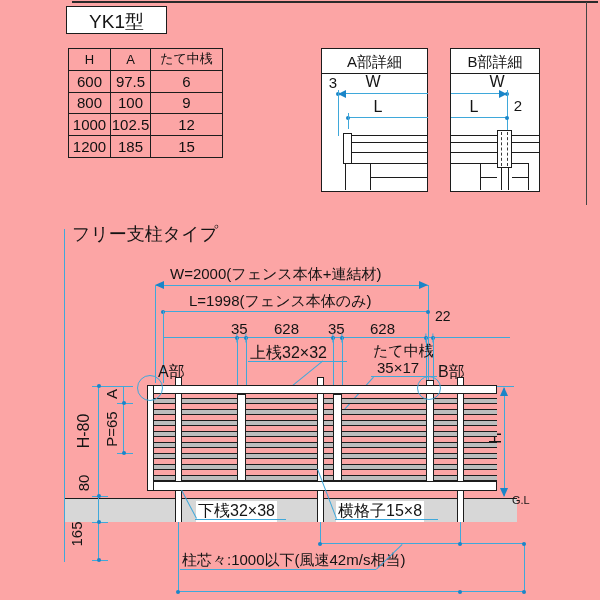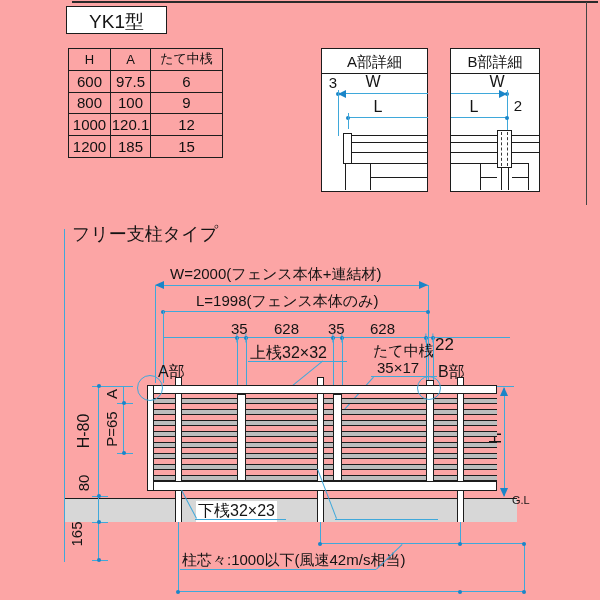--- a/index.html
+++ b/index.html
@@ -53,21 +53,21 @@
       <td>97.5</td>
       <td>6</td>
     </tr>
     <tr>
       <td>800</td>
       <td>100</td>
       <td>9</td>
     </tr>
     <tr>
       <td>1000</td>
-      <td>120.1</td>
+      <td>102.5</td>
       <td>12</td>
     </tr>
     <tr>
       <td>1200</td>
       <td>185</td>
       <td>15</td>
     </tr>
   </tbody>
     </table>
 
@@ -126,31 +126,31 @@
 
   <div class="txt" style="left:72px;top:222px;font-size:18px;">フリー支柱タイプ</div>
 
   <div class="txt" style="left:170px;top:265px;font-size:15px;">W=2000(フェンス本体+連結材)</div>
   <div class="bl" style="left:155px;top:285px;width:273px;height:1.3px;"></div>
   <div class="arr" style="left:155px;top:281px;border-right:9px solid #1a85c8;border-top:4.5px solid transparent;border-bottom:4.5px solid transparent;"></div>
   <div class="arr" style="left:419px;top:281px;border-left:9px solid #1a85c8;border-top:4.5px solid transparent;border-bottom:4.5px solid transparent;"></div>
   <div class="bl" style="left:155px;top:285px;width:1.2px;height:98px;"></div>
   <div class="bl" style="left:428px;top:285px;width:1.2px;height:95px;"></div>
 
-  <div class="txt" style="left:196px;top:292px;font-size:15px;">L=1998(フェンス本体のみ)</div>
+  <div class="txt" style="left:189px;top:292px;font-size:15px;">L=1998(フェンス本体のみ)</div>
   <div class="bl" style="left:163px;top:311px;width:265px;height:1.3px;"></div>
   <div class="dot" style="left:163px;top:311.5px;"></div>
   <div class="dot" style="left:428px;top:311.5px;"></div>
   <div class="bl" style="left:163px;top:311px;width:1.2px;height:72px;"></div>
 
   <div class="txt" style="left:231px;top:320px;font-size:15px;">35</div>
   <div class="txt" style="left:274px;top:320px;font-size:15px;">628</div>
   <div class="txt" style="left:328px;top:320px;font-size:15px;">35</div>
   <div class="txt" style="left:370px;top:320px;font-size:15px;">628</div>
-  <div class="txt" style="left:435px;top:335px;font-size:17px;">22</div>
+  <div class="txt" style="left:435px;top:308px;font-size:14px;">22</div>
   <div class="bl" style="left:163px;top:337px;width:347px;height:1.3px;"></div>
   <div class="tick" style="left:237px;top:337.5px;"></div>
   <div class="tick" style="left:246px;top:337.5px;"></div>
   <div class="tick" style="left:333px;top:337.5px;"></div>
   <div class="tick" style="left:342px;top:337.5px;"></div>
   <div class="tick" style="left:426px;top:337.5px;"></div>
   <div class="tick" style="left:433px;top:337.5px;"></div>
   <div class="dot" style="left:237px;top:337.5px;"></div>
   <div class="dot" style="left:246px;top:337.5px;"></div>
   <div class="dot" style="left:333px;top:337.5px;"></div>
@@ -222,24 +222,25 @@
   <div class="vtxt" style="left:69px;top:475px;width:30px;height:16px;line-height:16px;font-size:15px;">80</div>
   <div class="vtxt" style="left:59px;top:526px;width:36px;height:16px;line-height:16px;font-size:15px;">165</div>
 
   <div class="bl" style="left:504px;top:388px;width:1.3px;height:108px;"></div>
   <div class="bl" style="left:494px;top:386px;width:20px;height:1.2px;"></div>
   <div class="arr" style="left:500px;top:387px;border-bottom:9px solid #1a85c8;border-left:4.5px solid transparent;border-right:4.5px solid transparent;"></div>
   <div class="arr" style="left:500px;top:488px;border-top:9px solid #1a85c8;border-left:4.5px solid transparent;border-right:4.5px solid transparent;"></div>
   <div class="vtxt" style="left:486px;top:430px;width:20px;height:16px;line-height:16px;font-size:16px;">H</div>
   <div class="txt" style="left:512px;top:494px;font-size:11px;">G.L</div>
 
-  <div class="txt wlabel" style="left:196px;top:501px;font-size:16px;">下桟32×23</div>
+  <div class="txt wlabel" style="left:196px;top:501px;font-size:16px;">下桟32×38</div>
   <div class="bl" style="left:195px;top:519px;width:91px;height:1.2px;z-index:6;"></div>
   <div class="diag" style="left:182px;top:490px;width:32px;transform:rotate(62deg);z-index:6;"></div>
 
+  <div class="txt wlabel" style="left:336px;top:501px;font-size:16px;">横格子15×8</div>
   <div class="bl" style="left:335px;top:519px;width:103px;height:1.2px;z-index:6;"></div>
   <div class="diag" style="left:318px;top:469px;width:53px;transform:rotate(69deg);z-index:6;"></div>
 
   <div class="bl" style="left:178px;top:522px;width:1.2px;height:69px;"></div>
   <div class="bl" style="left:320px;top:522px;width:1.2px;height:21px;"></div>
   <div class="bl" style="left:460px;top:522px;width:1.2px;height:21px;"></div>
   <div class="bl" style="left:524px;top:543px;width:1.2px;height:48px;"></div>
 
   <div class="bl" style="left:320px;top:543px;width:205px;height:1.3px;"></div>
   <div class="dot" style="left:320px;top:543.5px;"></div>

